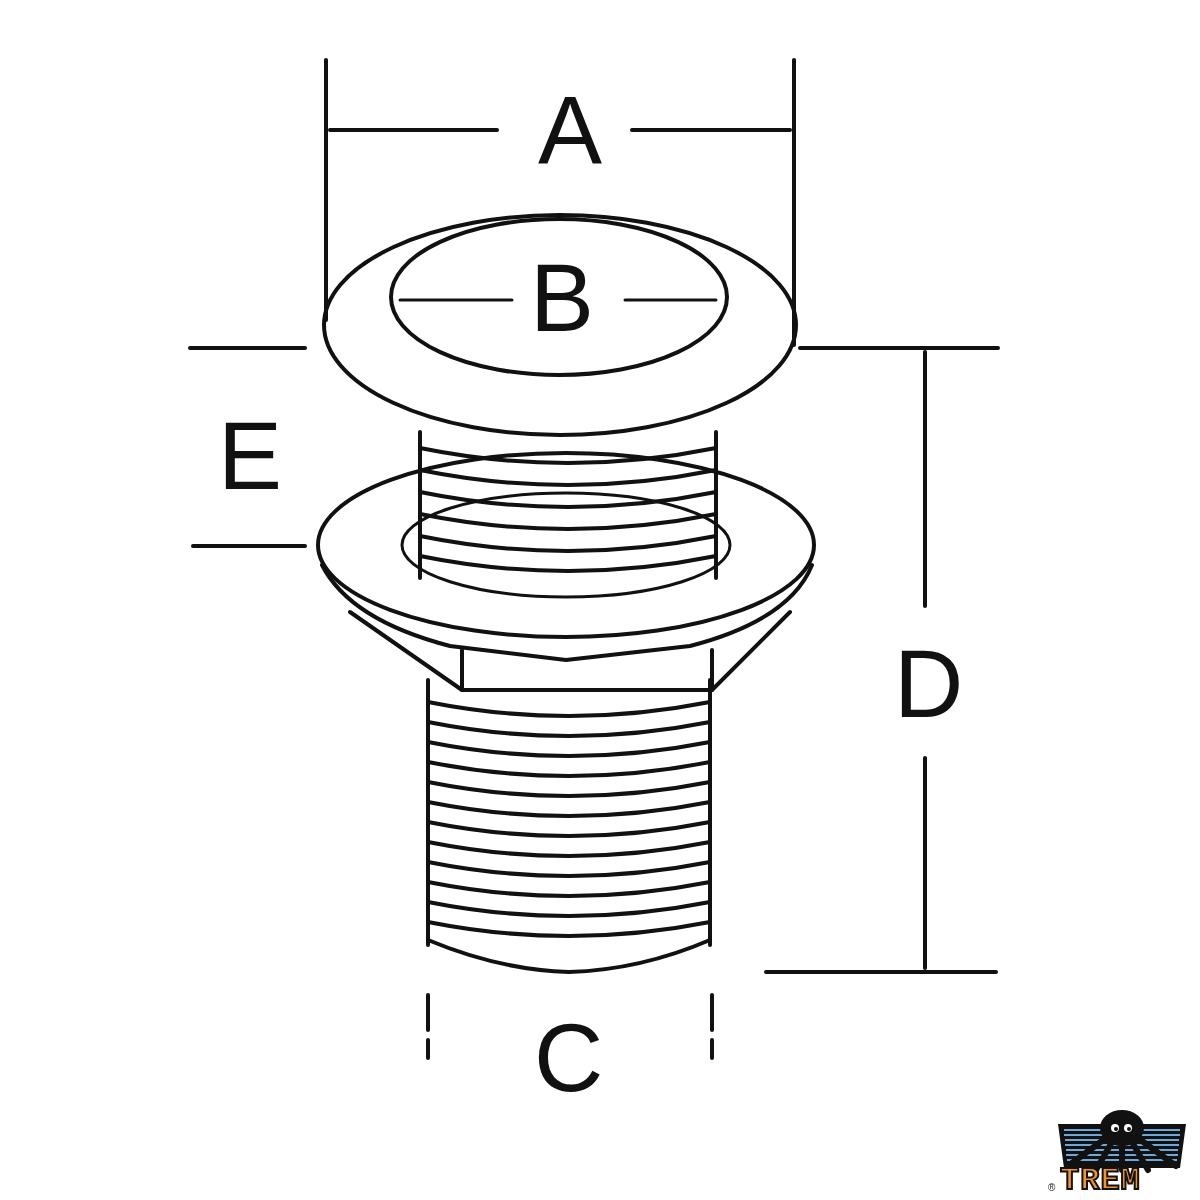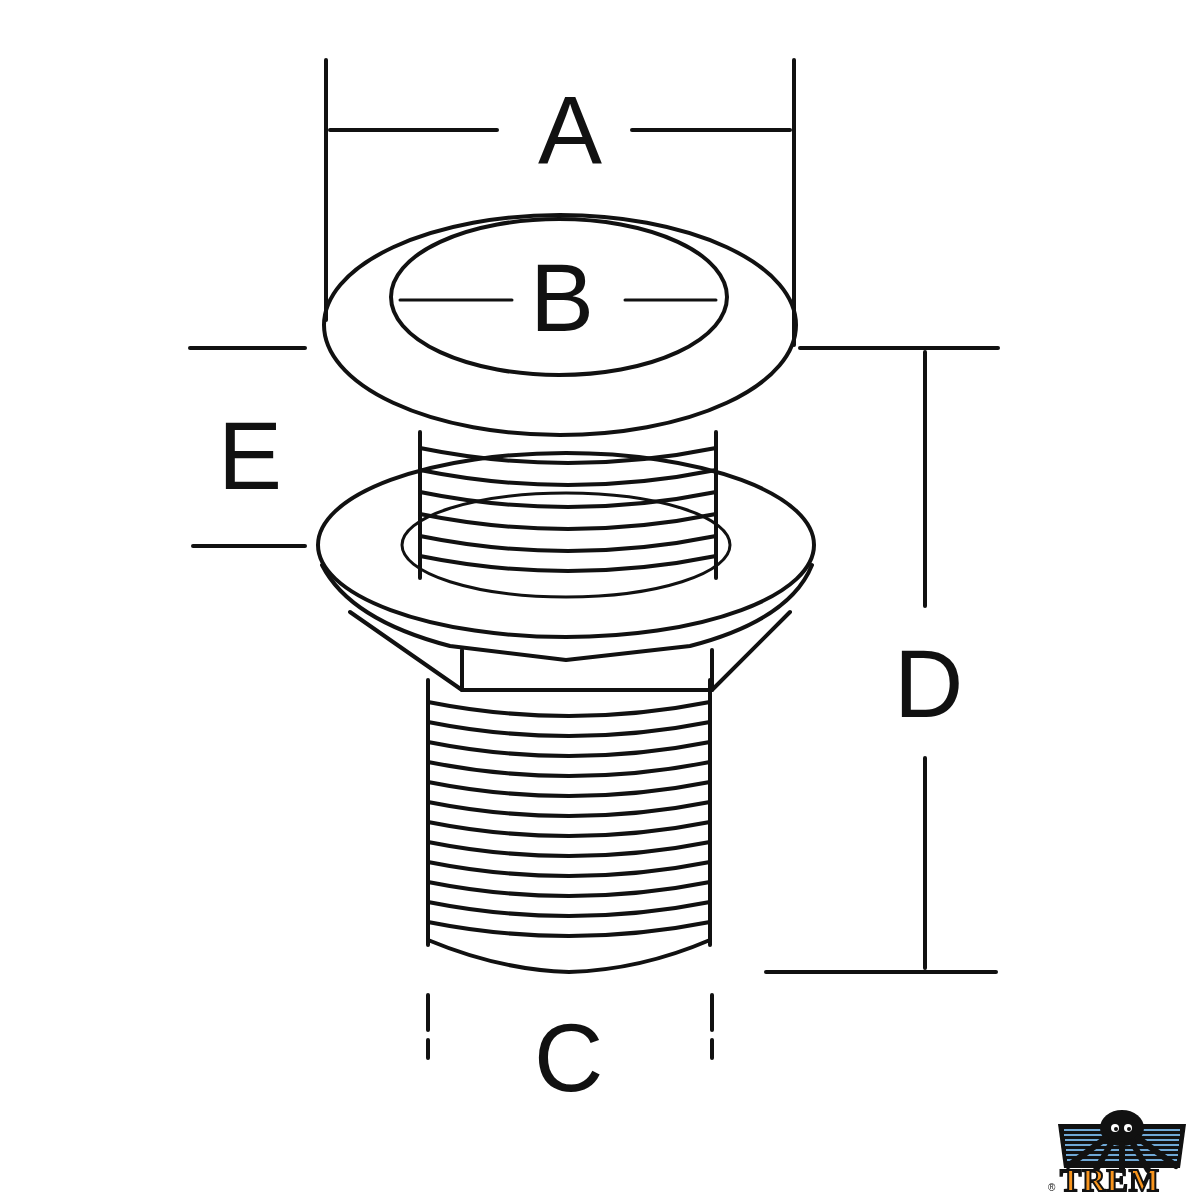--- a/index.html
+++ b/index.html
@@ -89,15 +89,15 @@
       <line x1="18" y1="49" x2="130" y2="49"></line>
       <line x1="19" y1="54" x2="129" y2="54"></line>
     </g>
     <ellipse cx="74" cy="22" rx="22" ry="18" fill="#111"></ellipse>
     <path d="M58 32 L20 60 M90 32 L128 60 M64 36 L48 64 M84 36 L100 64 M74 38 L74 64" stroke="#111" stroke-width="6" stroke-linecap="round"></path>
     <circle cx="67" cy="22" r="4" fill="#fff"></circle>
     <circle cx="80" cy="22" r="4" fill="#fff"></circle>
     <circle cx="68" cy="23" r="2" fill="#111"></circle>
     <circle cx="81" cy="23" r="2" fill="#111"></circle>
   </svg>
-  <div style="position:absolute;left:12px;top:56px;font-family:Liberation Serif, serif;font-weight:900;font-size:32px;color:#f7941d;-webkit-text-stroke:2px #111;letter-spacing:1px;">TREM</div>
+  <div style="position:absolute;left:12px;top:56px;font-family:Liberation Mono, monospace;font-weight:900;font-size:32px;color:#f7941d;-webkit-text-stroke:2px #111;letter-spacing:1px;">TREM</div>
   <div style="position:absolute;left:0px;top:76px;font-size:10px;color:#111;">®</div>
 </div>
 
 </body></html>

